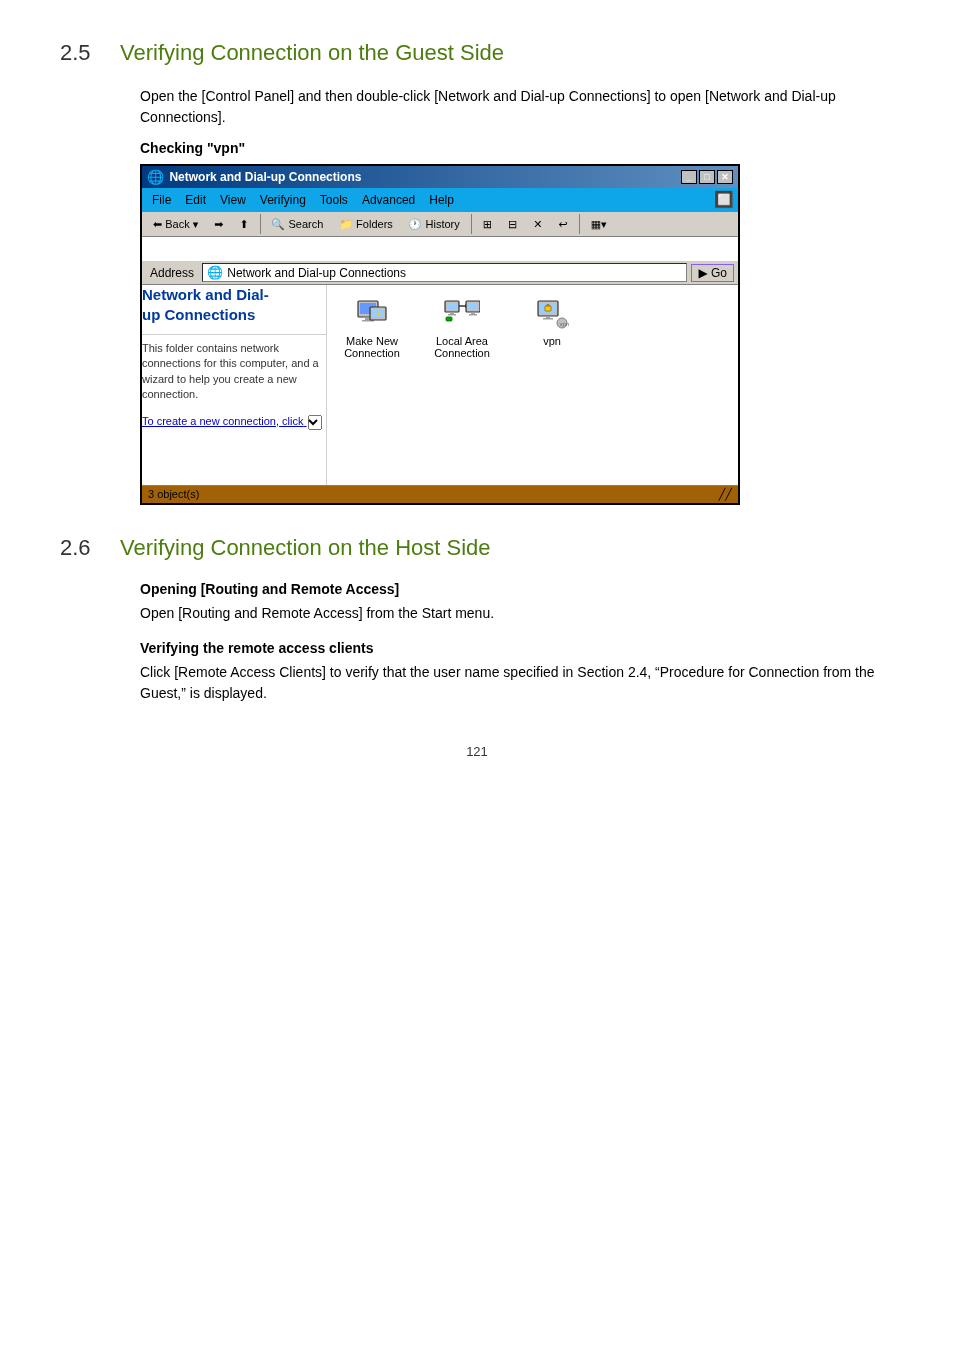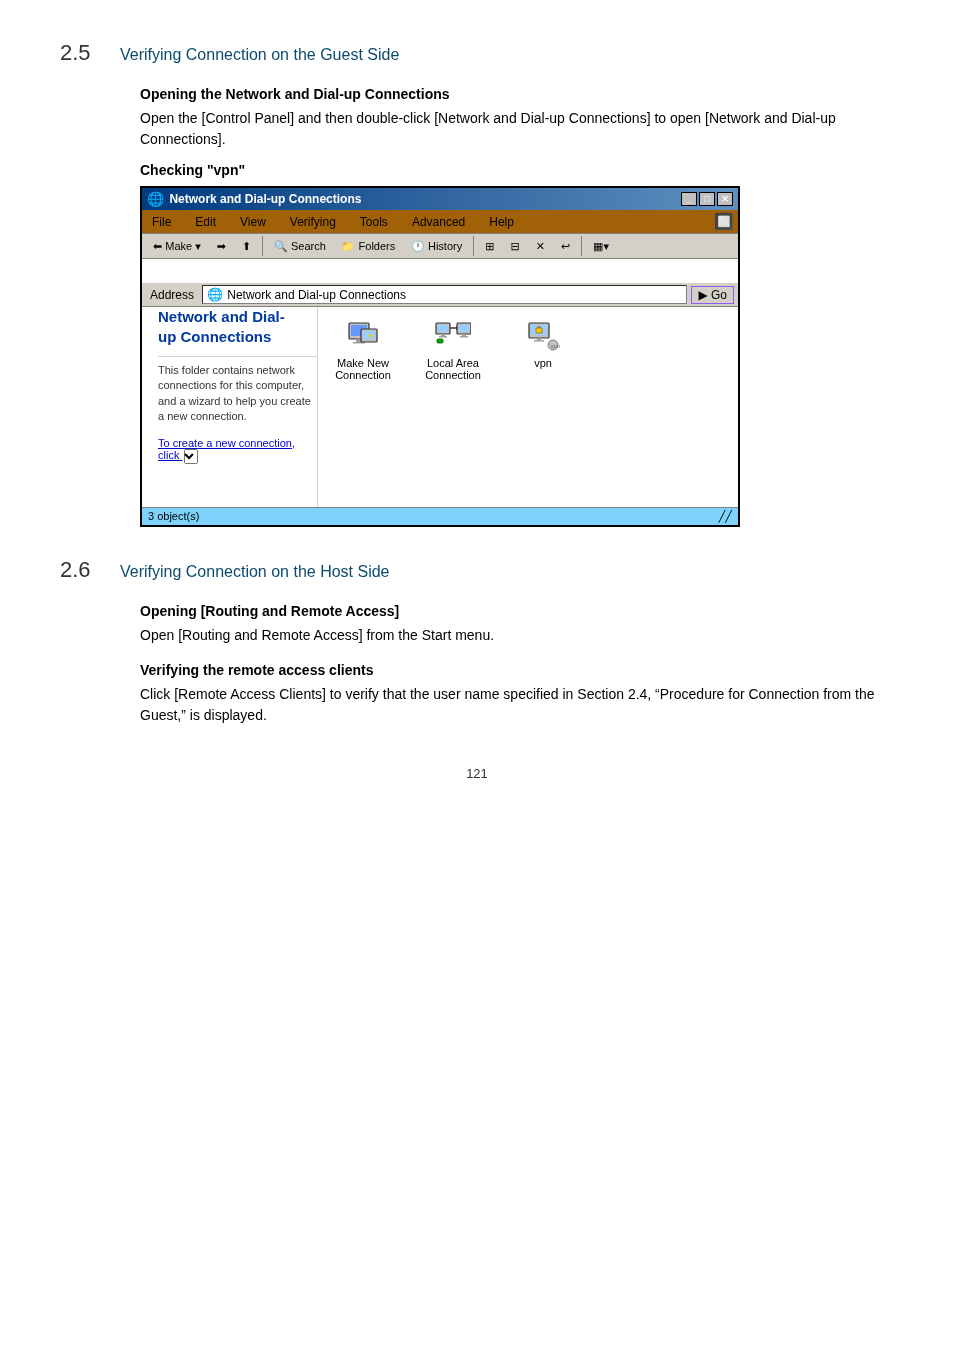--- a/index.html
+++ b/index.html
@@ -18,22 +18,22 @@
       align-items: baseline;
       gap: 20px;
       margin-bottom: 20px;
     }
     .section-number {
       font-size: 22px;
       color: #333;
       min-width: 40px;
     }
     .section-title {
-      font-size: 16px;
-      color: #0c4a6e;
+      font-size: 22px;
+      color: #4d7c0f;
     }
 
     .subsection {
       margin-left: 80px;
       margin-bottom: 16px;
     }
 
     .subsection-heading {
       font-weight: bold;
       font-size: 14px;
@@ -81,25 +81,25 @@
       height: 14px;
       background: #c0c0c0;
       border: 1px solid #000;
       font-size: 9px;
       text-align: center;
       line-height: 12px;
       cursor: pointer;
     }
 
     .win-menubar {
-      background: #a16207;
+      background: #0ea5e9;
       display: flex;
       align-items: flex-end;
       padding: 2px 4px;
-      gap: 12px;
+      gap: 2px;
       font-size: 12px;
       border-bottom: 1px solid #808080;
     }
     .win-menu-item {
       padding: 2px 6px;
       cursor: pointer;
     }
 
     .win-toolbar {
       background: #d4d0c8;
@@ -158,25 +158,24 @@
       font-size: 12px;
       cursor: pointer;
     }
 
     .win-content {
       display: flex;
       min-height: 200px;
     }
 
     .win-sidebar {
-      width: 160px;
+      width: 185px;
       background: #fff;
       border-right: 1px solid #d0d0d0;
       font-size: 11px;
-      margin-left: 16px;
     }
 
     .win-sidebar-title {
       font-size: 15px;
       font-weight: bold;
       color: #003a9f;
       line-height: 1.3;
       margin-bottom: 10px;
     }
 
@@ -229,21 +228,21 @@
       margin-bottom: 4px;
       position: relative;
     }
 
     .win-icon-label {
       font-size: 11px;
       word-break: break-word;
     }
 
     .win-statusbar {
-      background: #7dd3fc;
+      background: #a16207;
       border-top: 1px solid #808080;
       padding: 2px 6px;
       font-size: 11px;
       display: flex;
       justify-content: space-between;
     }
 
     .page-number {
       text-align: center;
       margin-top: 40px;
@@ -259,21 +258,20 @@
   </style>
 </head>
 <body>
 
 <div class="section-header">
   <span class="section-number">2.5</span>
   <span class="section-title">Verifying Connection on the Guest Side</span>
 </div>
 
 <div class="subsection">
-  <div class="subsection-heading">Opening the Network and Dial-up Connections</div>
   <div class="subsection-text">Open the [Control Panel] and then double-click [Network and Dial-up Connections] to open [Network and Dial-up Connections].</div>
 
   <div class="checking-label">Checking "vpn"</div>
 
   <div class="win-window">
 
     <div class="win-titlebar">
       <div class="win-titlebar-left">
         <span class="win-titlebar-icon">🌐</span>
         <span>Network and Dial-up Connections</span>
@@ -290,21 +288,21 @@
       <span class="win-menu-item">Edit</span>
       <span class="win-menu-item">View</span>
       <span class="win-menu-item">Verifying</span>
       <span class="win-menu-item">Tools</span>
       <span class="win-menu-item">Advanced</span>
       <span class="win-menu-item">Help</span>
       <span style="margin-left:auto; font-size:16px;">🔲</span>
     </div>
 
     <div class="win-toolbar">
-      <button class="win-toolbar-btn">⬅ Make ▾</button>
+      <button class="win-toolbar-btn">⬅ Back ▾</button>
       <button class="win-toolbar-btn">➡</button>
       <button class="win-toolbar-btn">⬆</button>
       <div class="win-toolbar-sep"></div>
       <button class="win-toolbar-btn">🔍 Search</button>
       <button class="win-toolbar-btn">📁 Folders</button>
       <button class="win-toolbar-btn">🕐 History</button>
       <div class="win-toolbar-sep"></div>
       <button class="win-toolbar-btn">⊞</button>
       <button class="win-toolbar-btn">⊟</button>
       <button class="win-toolbar-btn">✕</button>

